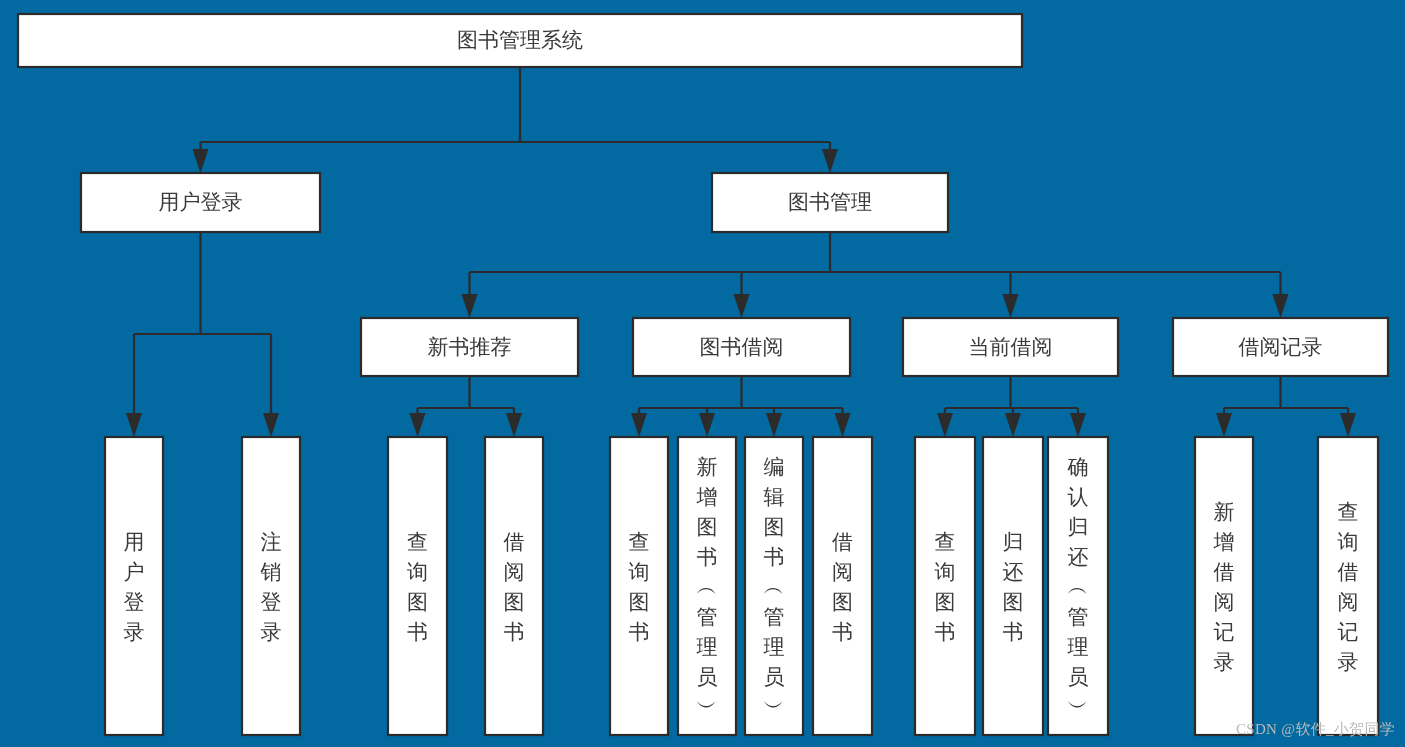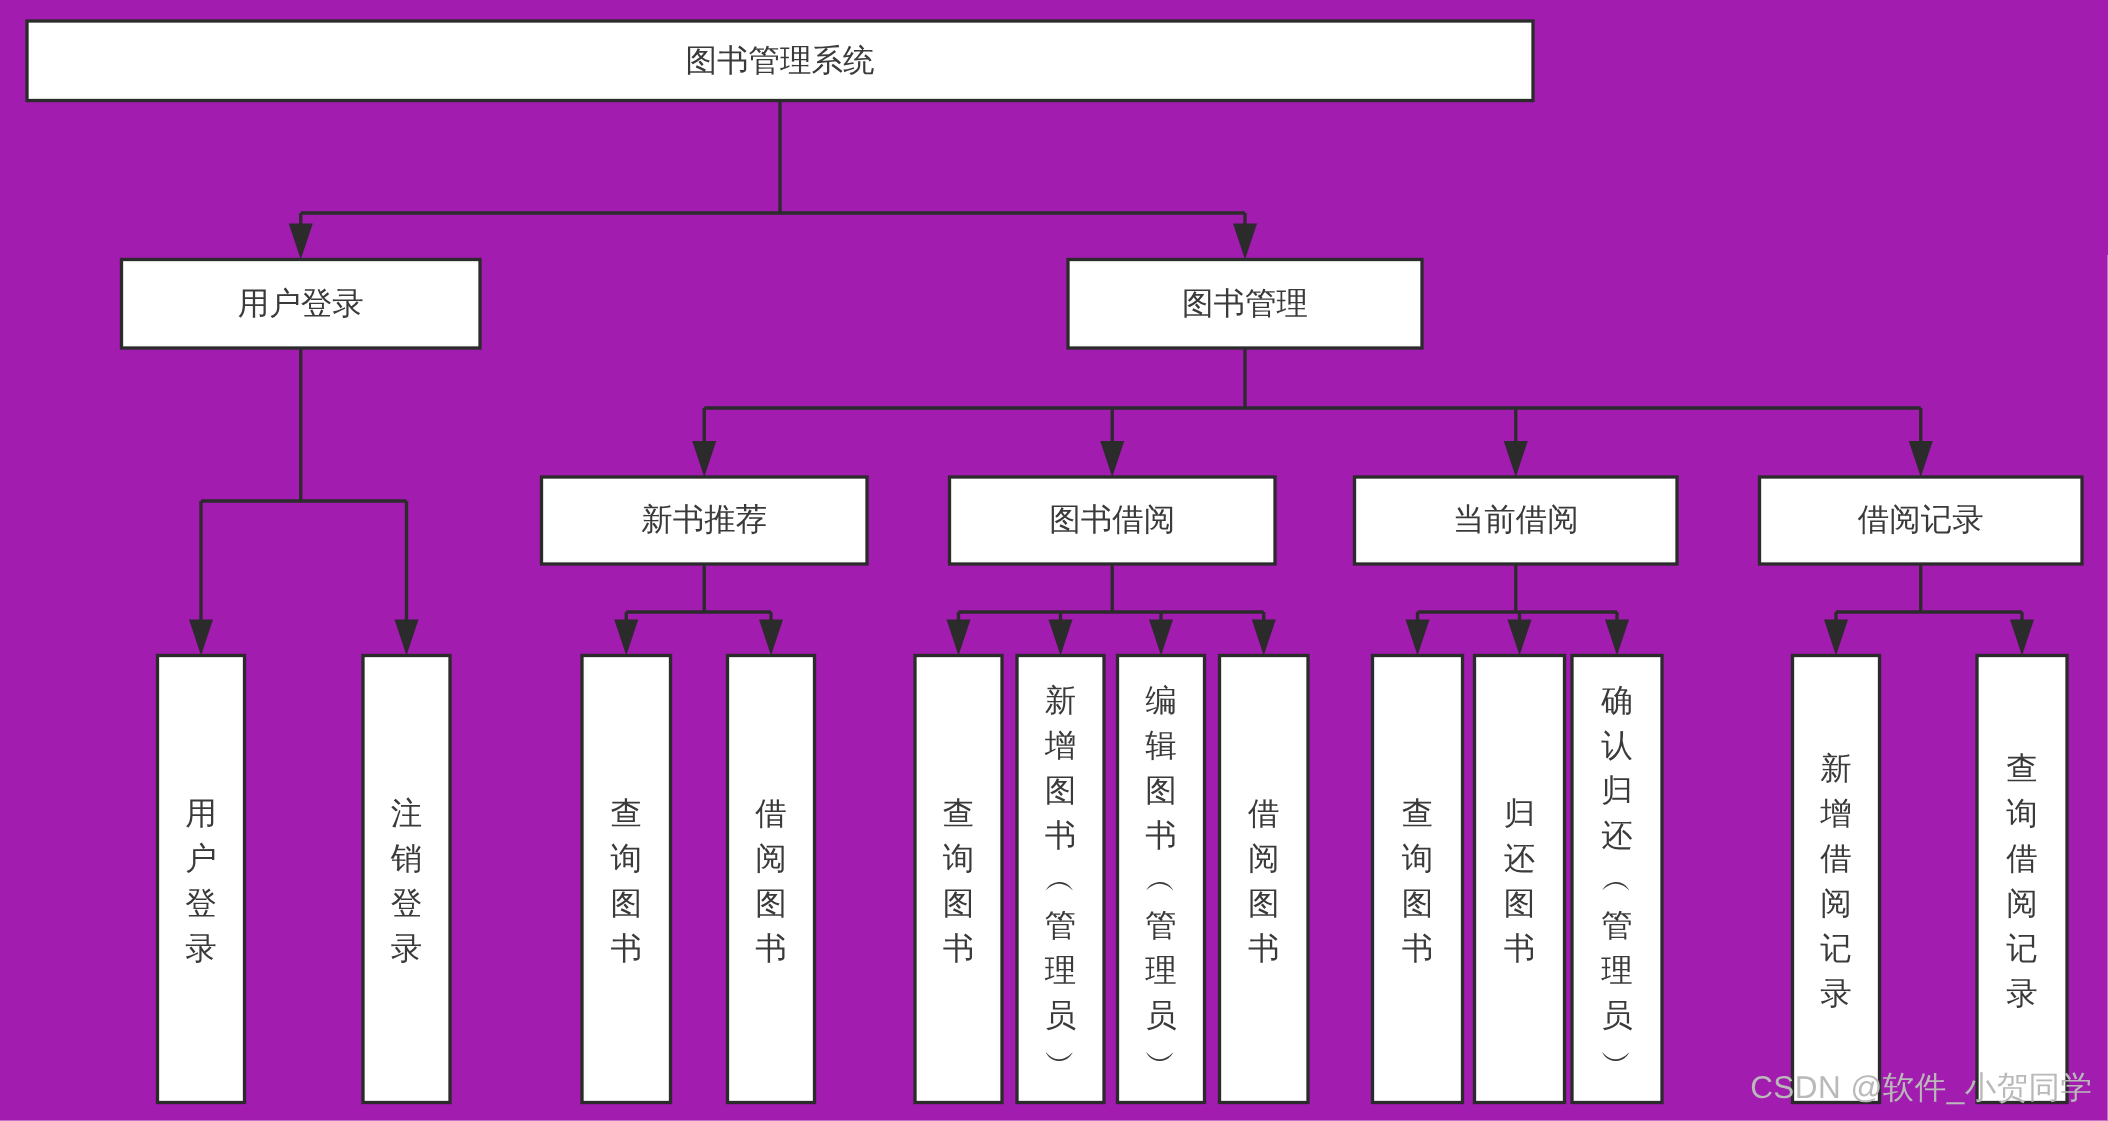--- a/index.html
+++ b/index.html
@@ -10,21 +10,21 @@
   body {
     width: 1405px;
     height: 747px;
     font-family: "Liberation Sans", "DejaVu Sans", sans-serif;
     overflow: hidden;
   }
   #diagram-root {
     position: relative;
     width: 1405px;
     height: 747px;
-    background: #a21caf;
+    background: #0369a1;
   }
   svg#tree-svg {
     position: absolute;
     left: 0;
     top: 0;
     width: 1405px;
     height: 747px;
     display: block;
   }
   .node-rect {
@@ -52,22 +52,22 @@
   .node-label-v {
     fill: #3a3a3a;
     font-family: "Liberation Sans", "DejaVu Sans", sans-serif;
     font-size: 21px;
     text-anchor: middle;
   }
   .watermark {
     position: absolute;
     right: 10px;
     bottom: 8px;
-    font-family: Liberation Sans, sans-serif;
-    font-size: 21px;
+    font-family: Liberation Serif, serif;
+    font-size: 15px;
     color: #b9b9b9;
     white-space: nowrap;
     letter-spacing: 0.3px;
   }
 </style>
 </head>
 <body>
 
 <div id="diagram-root">
   <svg id="tree-svg" viewBox="0 0 1405 747">

